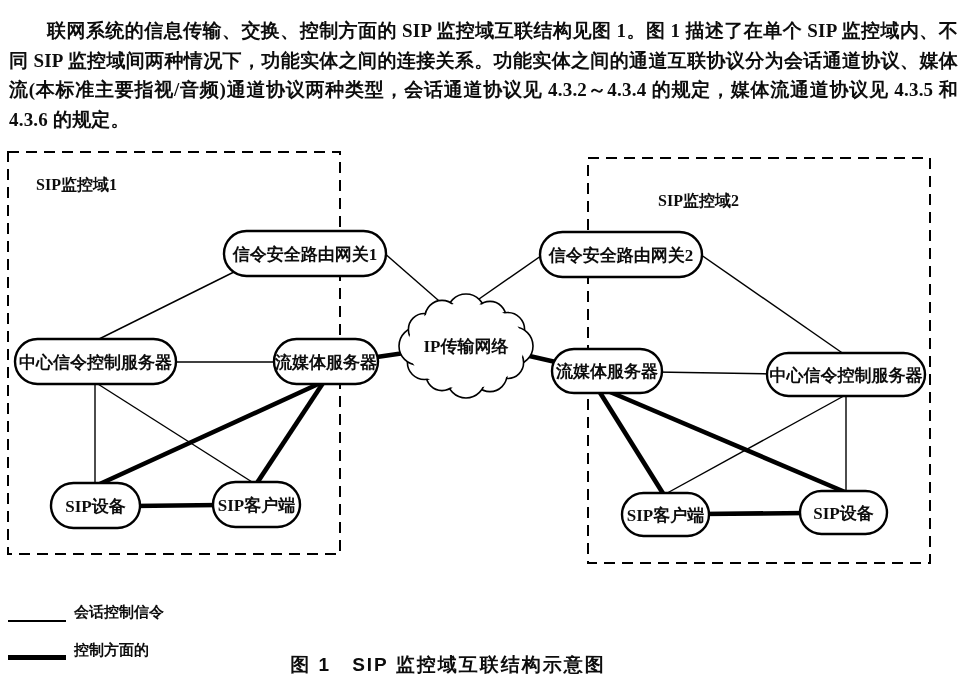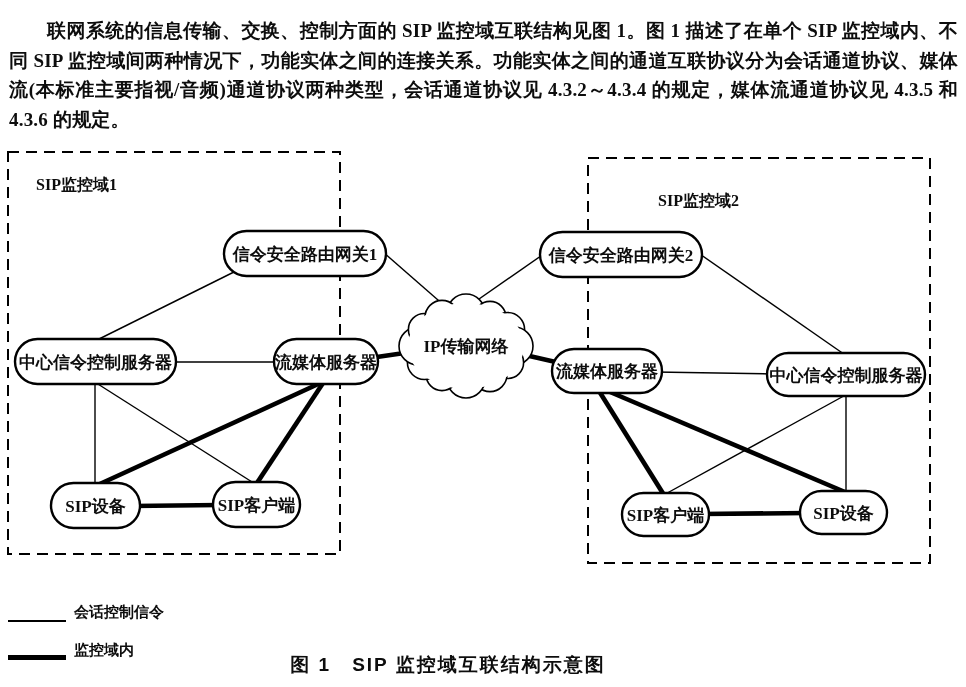--- a/index.html
+++ b/index.html
@@ -149,19 +149,19 @@
       <text x="843.5" y="518.5" text-anchor="middle" class="node-label">SIP设备</text>
     </svg>
 
   <div class="legend">
     <div class="legend-row">
       <span class="line-sample thin"></span>
       <span class="legend-label">会话控制信令</span>
     </div>
     <div class="legend-row">
       <span class="line-sample thick"></span>
-      <span class="legend-label">监控域内</span>
+      <span class="legend-label">控制方面的</span>
     </div>
   </div>
 
   <div class="caption">图 1　SIP 监控域互联结构示意图</div>
 
 </div>
 
 </body></html>

